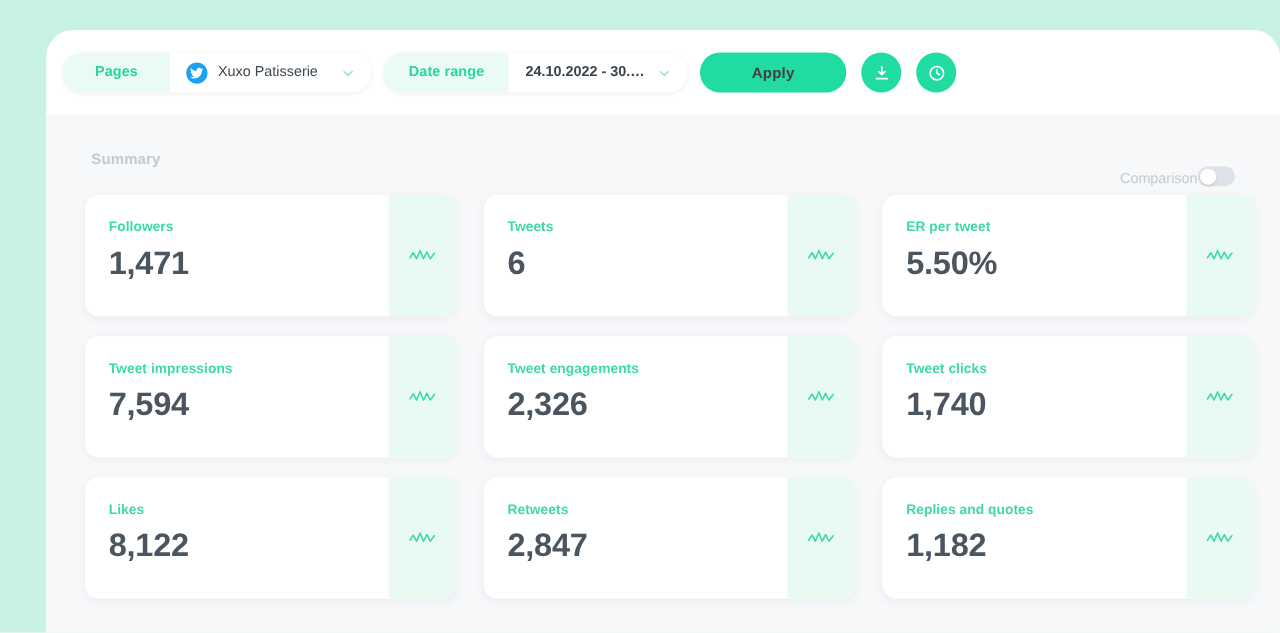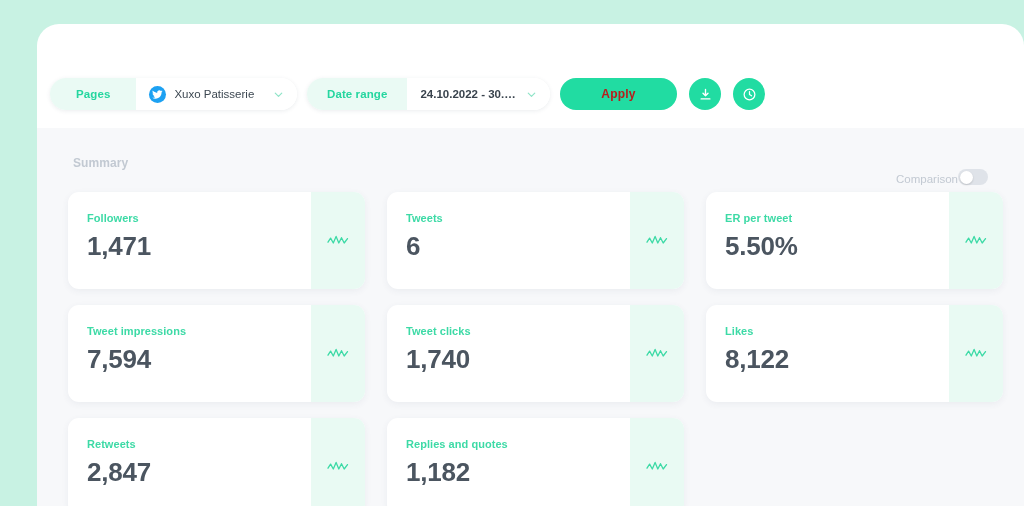--- a/index.html
+++ b/index.html
@@ -32,21 +32,20 @@
 
   
   .toolbar {
     height: 68px;
     flex: 0 0 68px;
     background: #ffffff;
     display: flex;
     align-items: center;
     padding: 0 12px 0 13px;
     gap: 10px;
-    margin-top: 36px;
   }
 
   .filter-group {
     display: flex;
     align-items: center;
     height: 32px;
     border-radius: 16px;
     background: #ffffff;
     box-shadow: 0 1px 4px rgba(60, 80, 100, 0.10);
     overflow: hidden;
@@ -110,21 +109,21 @@
   .g-date  { width: 243px; }
   .g-views { width: 249px; }
   .g-views .filter-label { padding: 0 26px; }
 
   .apply-button {
     width: 117px;
     height: 32px;
     border: none;
     border-radius: 16px;
     background: #21dca2;
-    color: #b91c1c;
+    color: #404040;
     font-size: 12px;
     font-weight: bold;
     font-family: inherit;
     cursor: pointer;
     letter-spacing: .2px;
   }
 
   .round-icon-button {
     width: 32px; height: 32px;
     flex: 0 0 32px;
@@ -346,20 +345,31 @@
           <div class="metric-label">Tweet impressions</div>
           <div class="metric-value">7,594</div>
         </div>
         <div class="metric-spark">
           <svg viewBox="0 0 22 13" fill="none">
               <path d="M1 8.2l2.6-4.1L6.3 9l2.8-6.6L11.8 9l2.7-5.3L17.2 9l3.3-4.4" stroke="#3ddaa6" stroke-width="1.3" stroke-linecap="round" stroke-linejoin="round"></path>
             </svg>
         </div>
       </div>
 
+      <div class="metric-card">
+        <div class="metric-main">
+          <div class="metric-label">Tweet engagements</div>
+          <div class="metric-value">2,326</div>
+        </div>
+        <div class="metric-spark">
+          <svg viewBox="0 0 22 13" fill="none">
+              <path d="M1 8.2l2.6-4.1L6.3 9l2.8-6.6L11.8 9l2.7-5.3L17.2 9l3.3-4.4" stroke="#3ddaa6" stroke-width="1.3" stroke-linecap="round" stroke-linejoin="round"></path>
+            </svg>
+        </div>
+      </div>
 
       <div class="metric-card">
         <div class="metric-main">
           <div class="metric-label">Tweet clicks</div>
           <div class="metric-value">1,740</div>
         </div>
         <div class="metric-spark">
           <svg viewBox="0 0 22 13" fill="none">
               <path d="M1 8.2l2.6-4.1L6.3 9l2.8-6.6L11.8 9l2.7-5.3L17.2 9l3.3-4.4" stroke="#3ddaa6" stroke-width="1.3" stroke-linecap="round" stroke-linejoin="round"></path>
             </svg>

